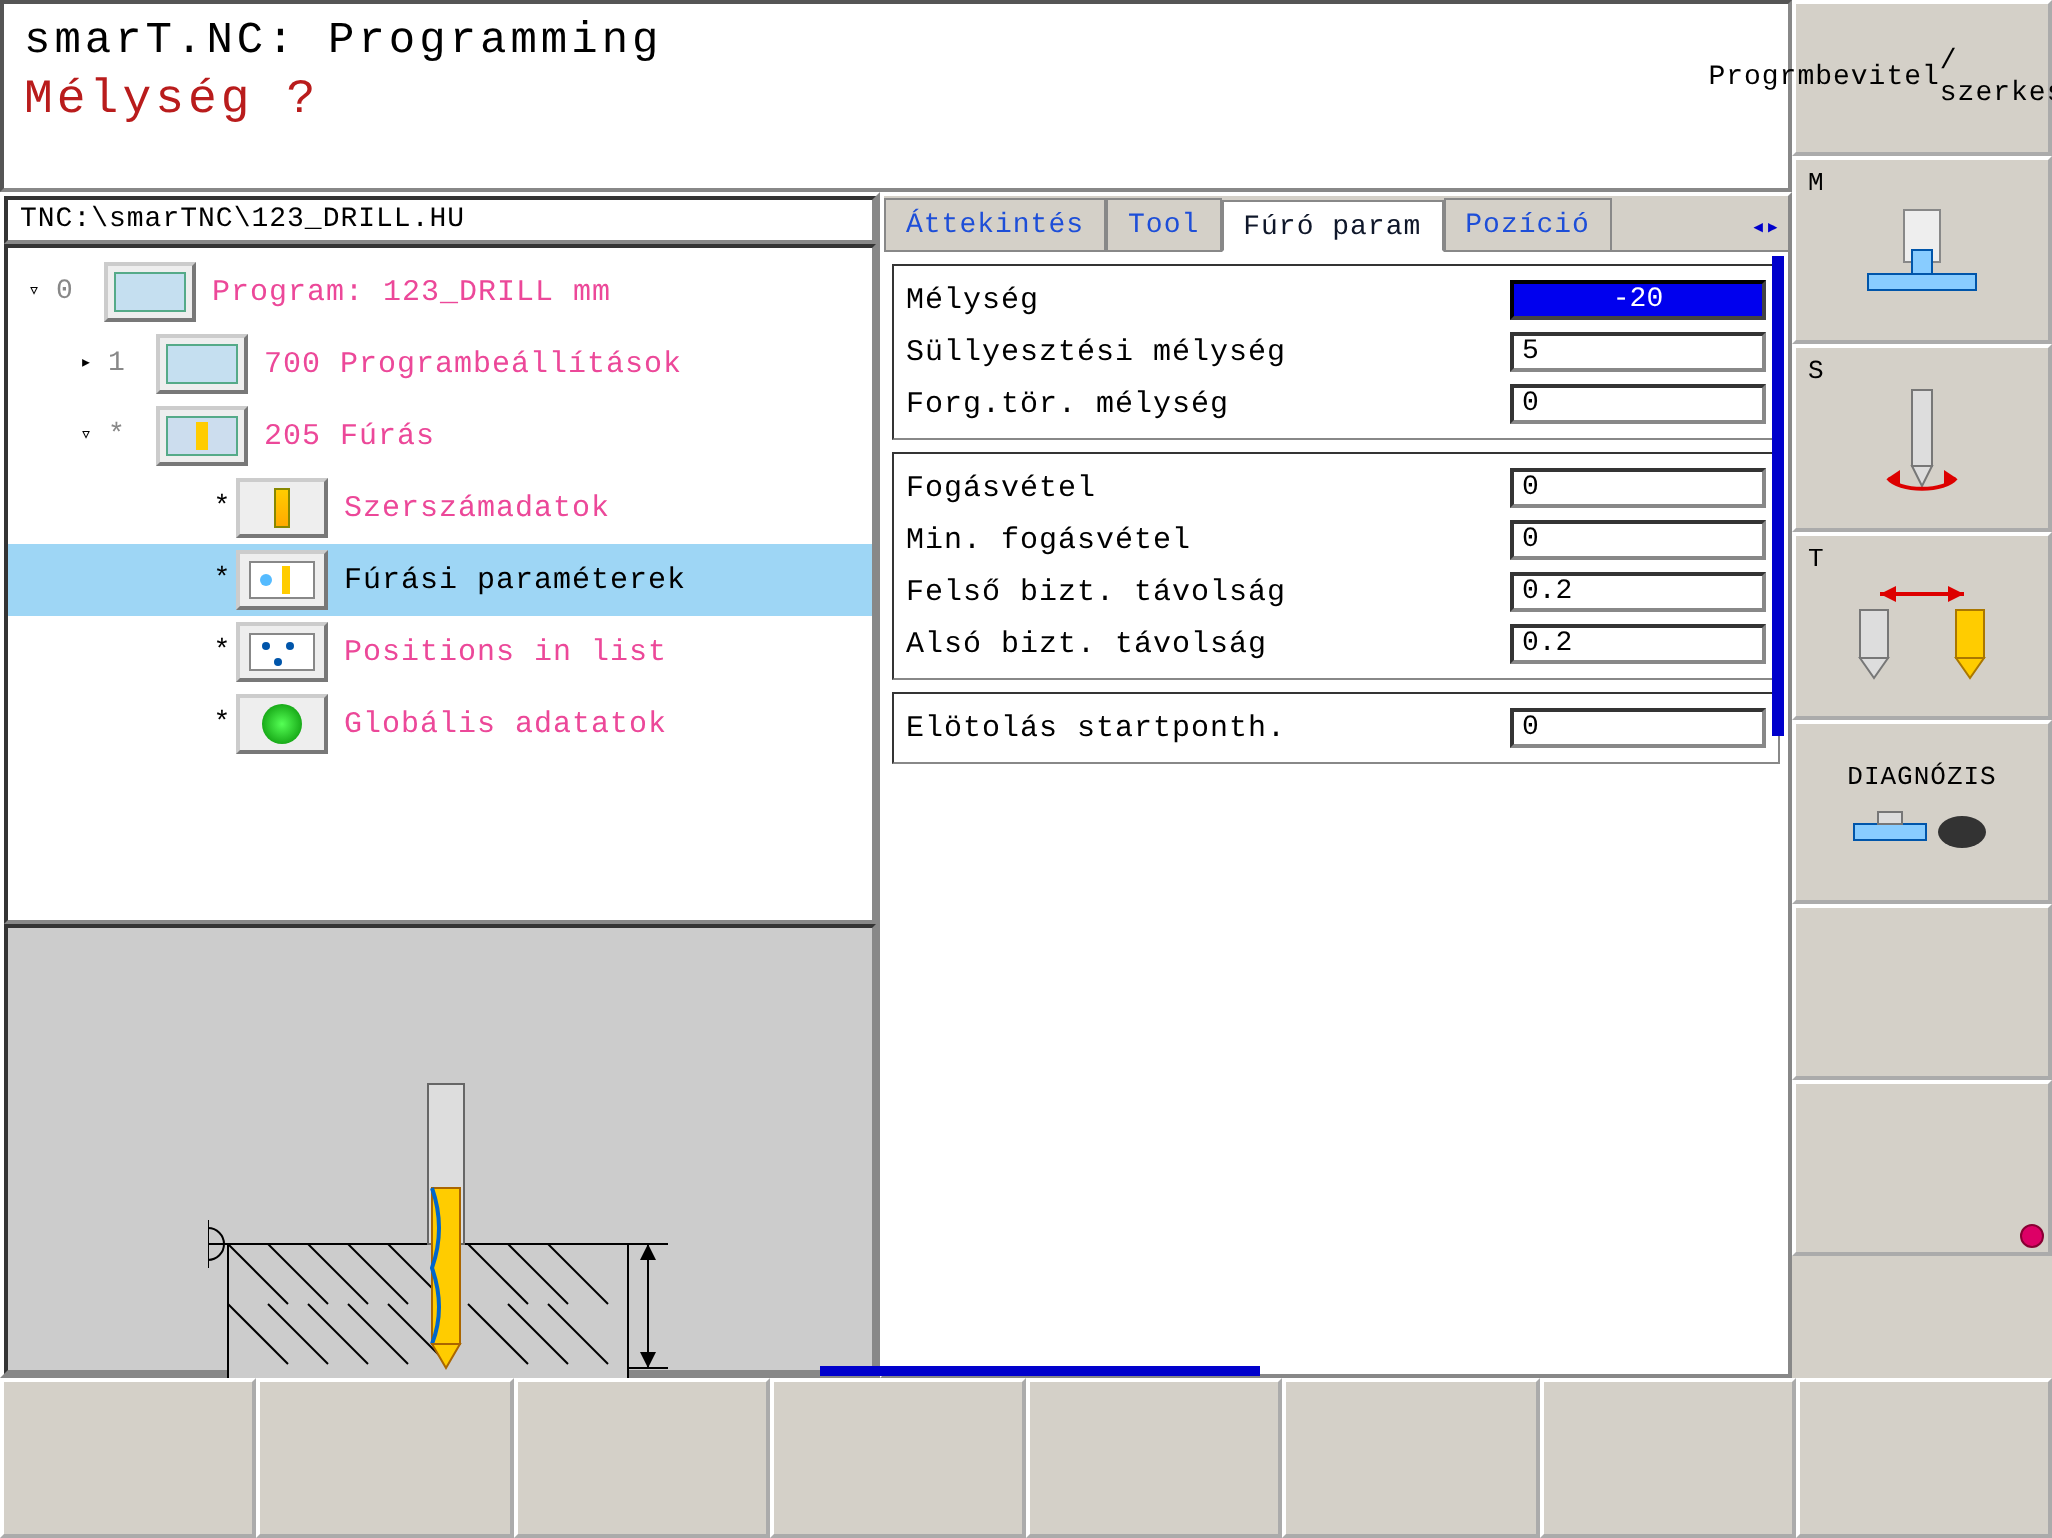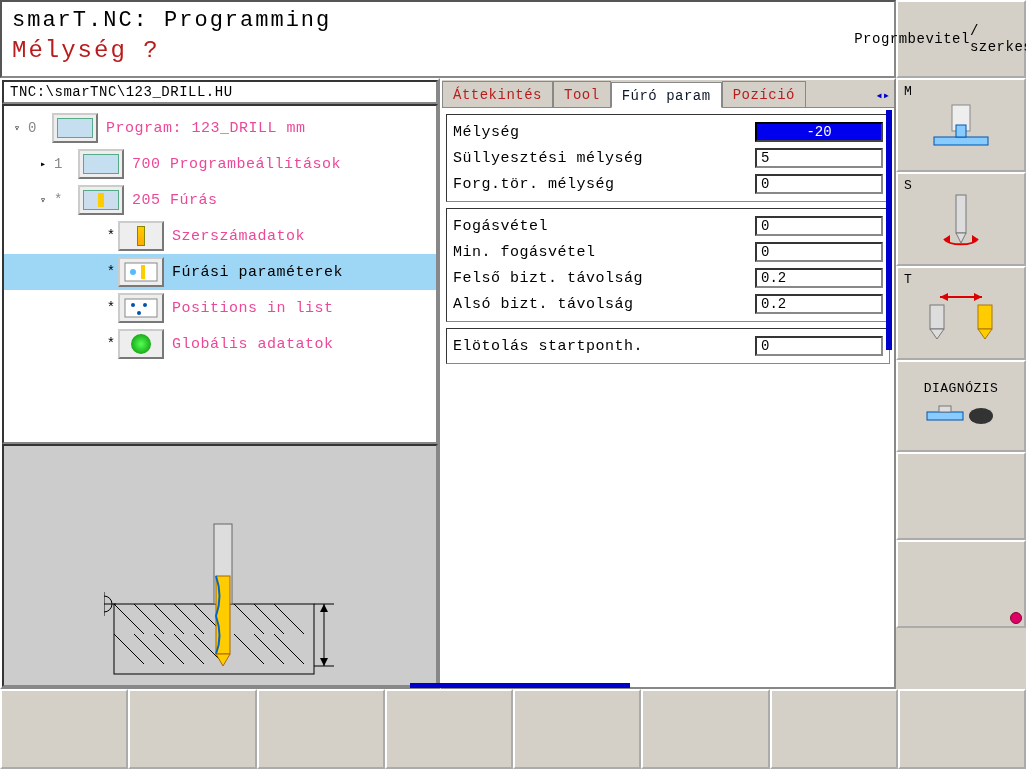--- a/index.html
+++ b/index.html
@@ -20,21 +20,21 @@
   flex: 1;
   display: flex;
   flex-direction: column;
 }
 .header-bar {
   background: #fff;
   border: 2px solid #888;
   border-top-color: #555;
   border-left-color: #555;
   padding: 6px 10px;
-  height: 78px;
+  height: 96px;
 }
 .header-title {
   font-size: 22px;
   letter-spacing: 2px;
   margin-bottom: 4px;
 }
 .header-sub {
   font-size: 24px;
   letter-spacing: 2px;
   color: #b91c1c;
@@ -137,21 +137,21 @@
   border: 1px solid #888;
   border-bottom: none;
   padding: 4px 10px;
   margin-right: 0;
   font-size: 14px;
   letter-spacing: 0.5px;
   cursor: pointer;
   height: 26px;
   line-height: 18px;
 }
-.tab.inactive { background: #d4d0c8; color: #b91c1c; }
+.tab.inactive { background: #d4d0c8; color: #1d4ed8; }
 .tab.active { background: #fff; color: #0f172a; border-bottom: 1px solid #fff; position: relative; top: 1px;}
 .tab-arrows {
   margin-left: auto;
   padding: 4px 4px;
   color: #0000cc;
   font-size: 12px;
 }
 .param-area {
   flex: 1;
   padding: 4px 2px;

